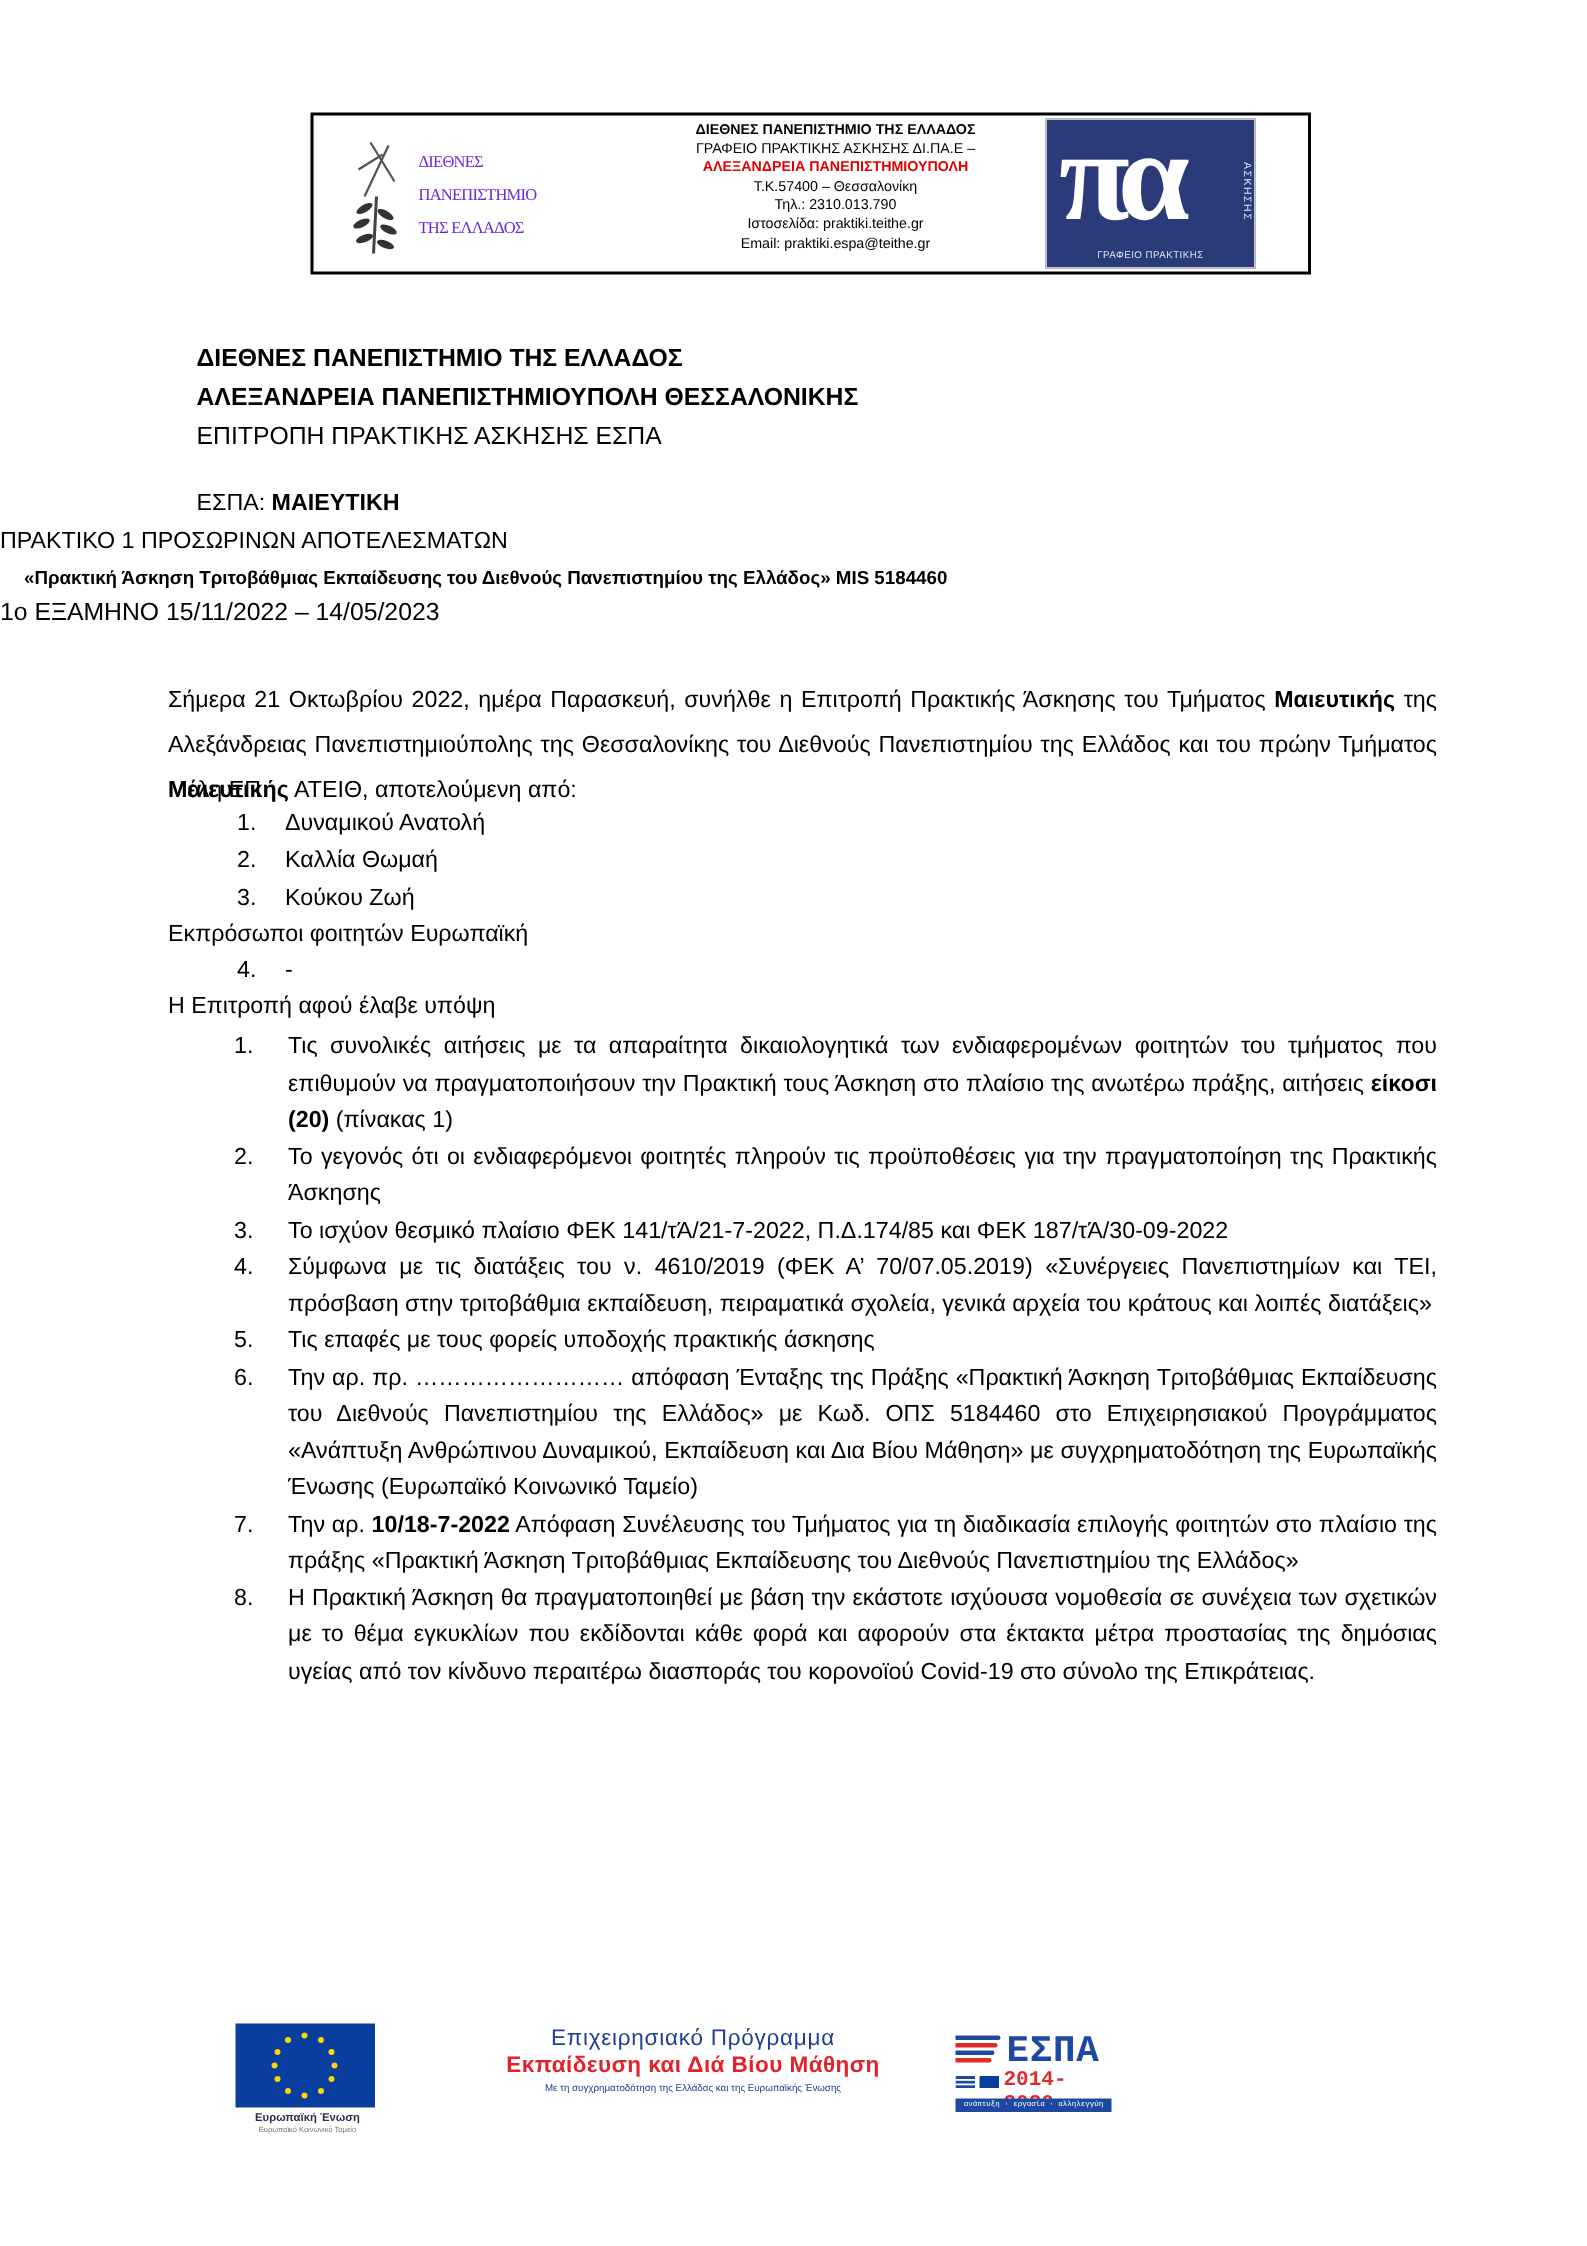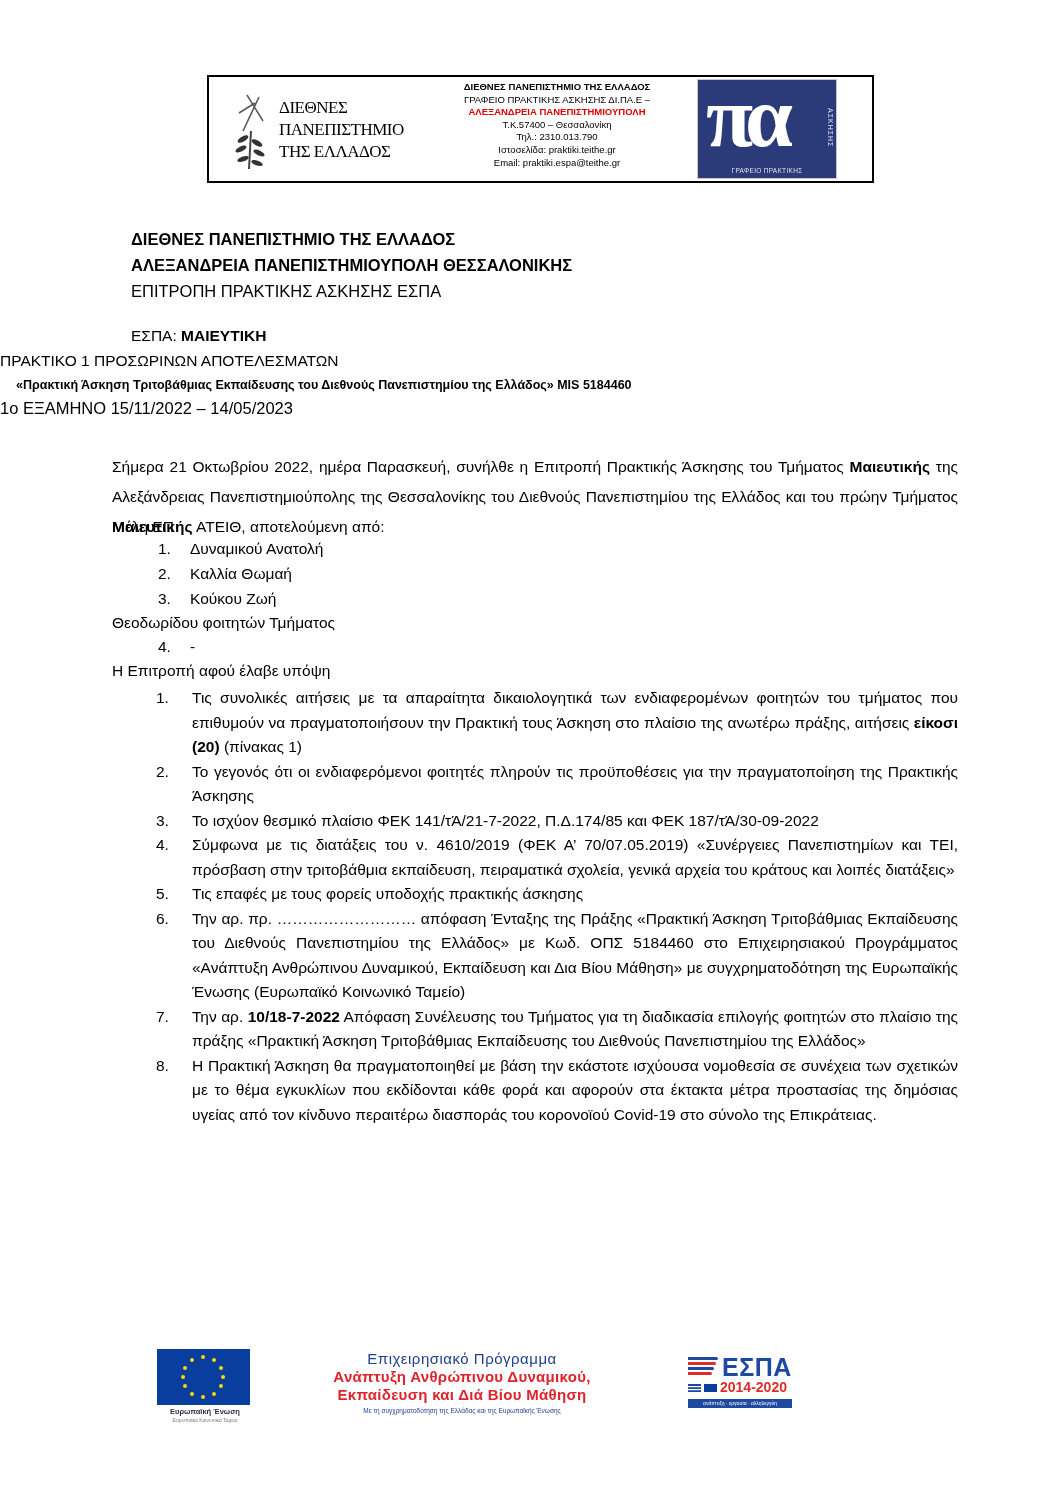--- a/index.html
+++ b/index.html
@@ -5,21 +5,21 @@
   html, body { margin: 0; padding: 0; background: #ffffff; }
   body { width: 1058px; height: 1497px; position: relative; overflow: hidden;
          font-family: "Liberation Sans", "DejaVu Sans", sans-serif; color: #000; }
 
   
   .hdr-box { position: absolute; left: 207px; top: 75px; width: 667px; height: 108px;
              border: 2px solid #000; box-sizing: border-box; background: #fff; }
   .hdr-logo-left { position: absolute; left: 20px; top: 10px; width: 180px; height: 88px; }
   .hdr-logo-left .olive { position: absolute; left: 0; top: 4px; width: 48px; height: 80px; }
   .hdr-logo-left .name { position: absolute; left: 50px; top: 10px; font-family: "Liberation Serif", "DejaVu Serif", serif;
-                         color: #000000; font-size: 17px; line-height: 22px; letter-spacing: -0.5px; }
+                         color: #6d28d9; font-size: 11px; line-height: 22px; letter-spacing: -0.5px; }
   .hdr-center { position: absolute; left: 228px; top: 4px; width: 240px; text-align: center;
                 font-size: 9.5px; line-height: 12.6px; }
   .hdr-center .b { font-weight: bold; }
   .hdr-center .red { color: #e00000; font-weight: bold; }
   .hdr-logo-right { position: absolute; left: 488px; top: 2px; width: 140px; height: 100px;
                     background: #2b3a78; border: 1px solid #c8c8c8; box-sizing: border-box; overflow: hidden; }
   .hdr-logo-right .glyph { position: absolute; left: 8px; top: -6px; font-family: "Liberation Serif", serif;
                            font-size: 86px; color: #fff; font-weight: bold; line-height: 86px; letter-spacing: -8px; }
   .hdr-logo-right .side { position: absolute; right: 2px; top: 28px; writing-mode: vertical-rl;
                           color: #dfe3f3; font-size: 7px; letter-spacing: 1px; }
@@ -52,21 +52,21 @@
   
   .eu { position: absolute; left: 157px; top: 1349px; width: 93px; height: 56px; background: #0a3e9e; }
   .eu .star { position: absolute; width: 4px; height: 4px; background: #f7d800; border-radius: 50%; }
   .eu-cap { position: absolute; left: 150px; top: 1407px; width: 110px; text-align: center; font-size: 7.5px;
             font-weight: bold; color: #2b2b4b; }
   .eu-cap2 { position: absolute; left: 150px; top: 1417px; width: 110px; text-align: center; font-size: 5px; color: #777; }
   .ep { position: absolute; left: 282px; top: 1349px; width: 360px; text-align: center; }
   .ep .l1 { color: #1f3f8f; font-size: 15px; font-weight: normal; line-height: 19px; letter-spacing: 0.5px; }
   .ep .l2 { color: #e0222b; font-size: 15px; font-weight: bold; line-height: 18px; letter-spacing: 0.3px; }
   .ep .l3 { color: #1f3f8f; font-size: 6.5px; margin-top: 3px; }
-  .espa { position: absolute; left: 688px; top: 1357px; width: 104px; height: 56px; }
+  .espa { position: absolute; left: 637px; top: 1357px; width: 104px; height: 56px; font-family: Liberation Mono, monospace; }
   .espa .flag { position: absolute; left: 0; top: 0; width: 32px; height: 20px; }
   .espa .flag span { display: block; height: 3px; margin-bottom: 2px; border-radius: 0 3px 3px 0; }
   .espa .word { position: absolute; left: 34px; top: -4px; font-size: 25px; font-weight: bold; color: #1d4aa0; letter-spacing: 0.5px; }
   .espa .yrs { position: absolute; left: 32px; top: 22px; font-size: 14px; font-weight: bold; color: #e02b2b; }
   .espa .mini { position: absolute; left: 0; top: 26px; width: 30px; height: 10px; }
   .espa .bar { position: absolute; left: 0; top: 42px; width: 104px; height: 9px; background: #1d4aa0; color: #fff;
                font-size: 5px; text-align: center; line-height: 9px; }
 </style>
 </head>
 <body>
@@ -121,21 +121,21 @@
 
 <div class="intro">
   <span>Σήμερα 21 Οκτωβρίου 2022, ημέρα Παρασκευή, συνήλθε η Επιτροπή Πρακτικής Άσκησης του Τμήματος </span><span class="b">Μαιευτικής</span><span> της Αλεξάνδρειας Πανεπιστημιούπολης της Θεσσαλονίκης του Διεθνούς Πανεπιστημίου της Ελλάδος και του πρώην Τμήματος </span><span class="b">Μαιευτικής</span><span> ΑΤΕΙΘ, αποτελούμενη από:</span>
 </div>
 
 <div class="line" style="left:112px; top:518px;">Μέλη ΕΠ</div>
 <div class="mem" style="top:540px;"><span class="n">1.</span><span>Δυναμικού Ανατολή</span></div>
 <div class="mem" style="top:565px;"><span class="n">2.</span><span>Καλλία Θωμαή</span></div>
 <div class="mem" style="top:590px;"><span class="n">3.</span><span>Κούκου Ζωή</span></div>
 
-<div class="line" style="left:112px; top:614px;">Θεοδωρίδου φοιτητών Τμήματος</div>
+<div class="line" style="left:112px; top:614px;">Εκπρόσωποι φοιτητών Ευρωπαϊκή</div>
 <div class="mem" style="top:638px;"><span class="n">4.</span><span>-</span></div>
 
 <div class="line" style="left:112px; top:662px;">Η Επιτροπή αφού έλαβε υπόψη</div>
 
 <div class="ol" style="top:686px;">
   <p class="item"><span class="n">1.</span><span>Τις συνολικές αιτήσεις με τα απαραίτητα δικαιολογητικά των ενδιαφερομένων φοιτητών του τμήματος που επιθυμούν να πραγματοποιήσουν την Πρακτική τους Άσκηση στο πλαίσιο της ανωτέρω πράξης, αιτήσεις </span><span class="b">είκοσι (20)</span><span> (πίνακας 1)</span></p>
   <p class="item"><span class="n">2.</span><span>Το γεγονός ότι οι ενδιαφερόμενοι φοιτητές πληρούν τις προϋποθέσεις για την πραγματοποίηση της Πρακτικής Άσκησης</span></p>
   <p class="item"><span class="n">3.</span><span>Το ισχύον θεσμικό πλαίσιο ΦΕΚ 141/τΆ/21-7-2022, Π.Δ.174/85 και ΦΕΚ 187/τΆ/30-09-2022</span></p>
   <p class="item"><span class="n">4.</span><span>Σύμφωνα με τις διατάξεις του ν. 4610/2019 (ΦΕΚ Α’ 70/07.05.2019) «Συνέργειες Πανεπιστημίων και ΤΕΙ, πρόσβαση στην τριτοβάθμια εκπαίδευση, πειραματικά σχολεία, γενικά αρχεία του κράτους και λοιπές διατάξεις»</span></p>
   <p class="item"><span class="n">5.</span><span>Τις επαφές με τους φορείς υποδοχής πρακτικής άσκησης</span></p>
@@ -156,21 +156,20 @@
   <span class="star" style="left:26px; top:35px"></span>
   <span class="star" style="left:24px; top:26px"></span>
   <span class="star" style="left:26px; top:17px"></span>
   <span class="star" style="left:33px; top:9px"></span>
 </div>
 <div class="eu-cap">Ευρωπαϊκή Ένωση</div>
 <div class="eu-cap2">Ευρωπαϊκό Κοινωνικό Ταμείο</div>
 
 <div class="ep">
   <div class="l1">Επιχειρησιακό Πρόγραμμα</div>
-  <div class="l2">Ανάπτυξη Ανθρώπινου Δυναμικού,</div>
   <div class="l2">Εκπαίδευση και Διά Βίου Μάθηση</div>
   <div class="l3">Με τη συγχρηματοδότηση της Ελλάδας και της Ευρωπαϊκής Ένωσης</div>
 </div>
 
 <div class="espa">
   <div class="flag">
     <span style="background:#1d4aa0; width:30px"></span>
     <span style="background:#e02b2b; width:28px"></span>
     <span style="background:#1d4aa0; width:26px"></span>
     <span style="background:#e02b2b; width:24px"></span>

